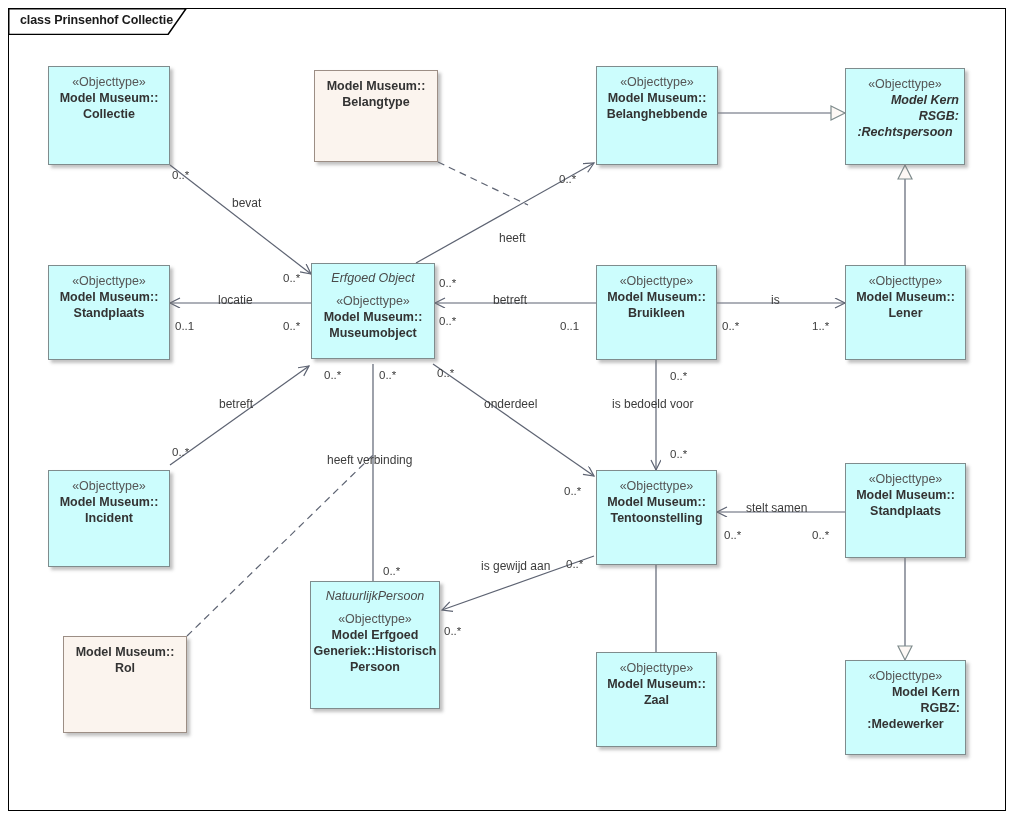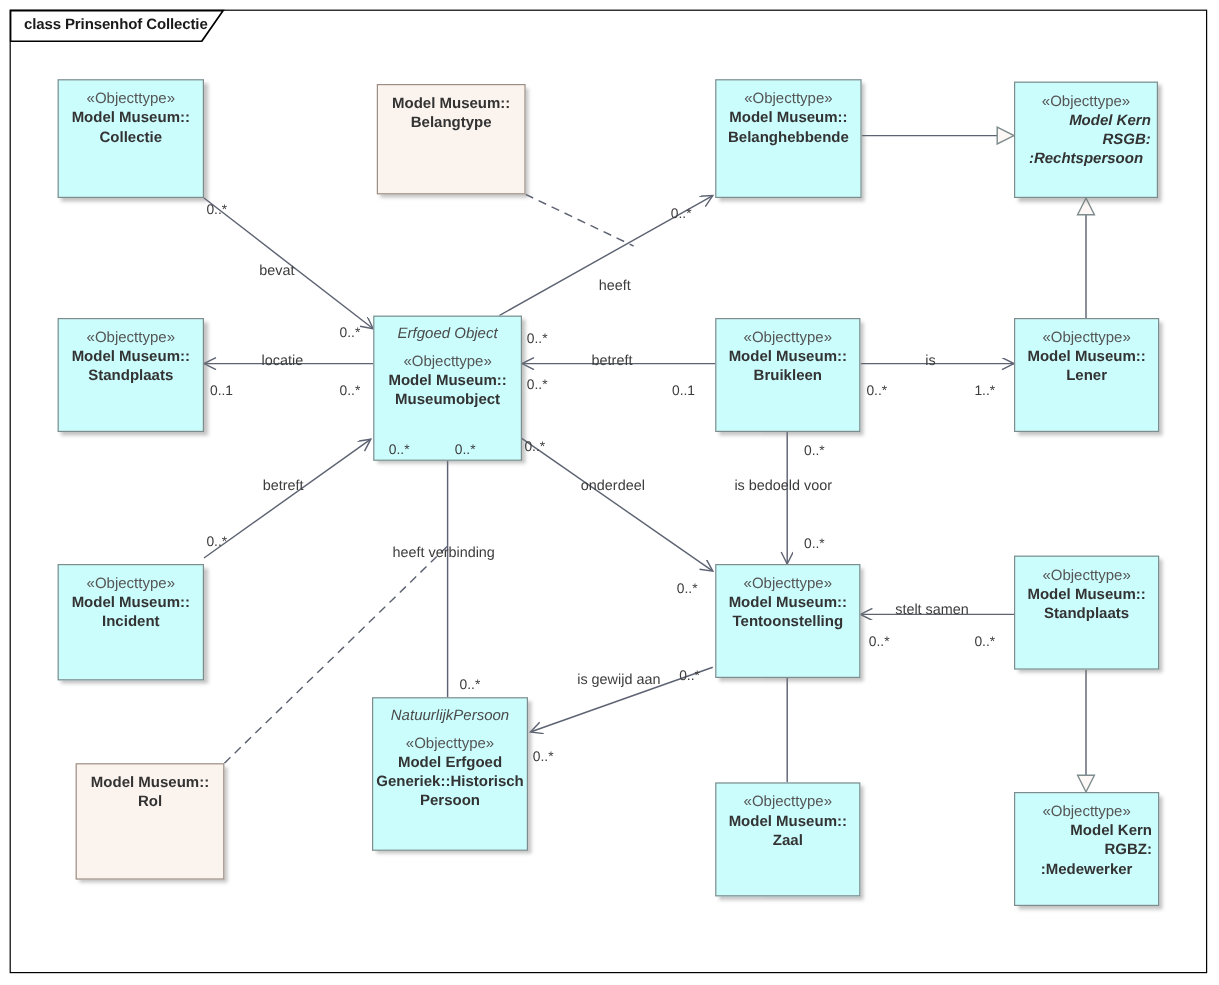--- a/index.html
+++ b/index.html
@@ -222,21 +222,21 @@
     <div class="uml-class cyan" style="left: 845px; top: 68px; width: 120px; height: 97px;">
       <div class="cls-stereo">«Objecttype»</div>
       <div class="cls-name italic">Model Kern RSGB:</div>
       <div class="cls-name italic">:Rechtspersoon</div>
     </div>
     <div class="uml-class cyan" style="left: 48px; top: 265px; width: 122px; height: 95px;">
       <div class="cls-stereo">«Objecttype»</div>
       <div class="cls-name">Model Museum::</div>
       <div class="cls-name">Standplaats</div>
     </div>
-    <div class="uml-class cyan" style="left: 311px; top: 263px; width: 124px; height: 121px;">
+    <div class="uml-class cyan" style="left: 311px; top: 263px; width: 124px; height: 96px;">
       <div class="cls-role">Erfgoed Object</div>
       <div class="cls-stereo">«Objecttype»</div>
       <div class="cls-name">Model Museum::</div>
       <div class="cls-name">Museumobject</div>
     </div>
     <div class="uml-class cyan" style="left: 596px; top: 265px; width: 121px; height: 95px;">
       <div class="cls-stereo">«Objecttype»</div>
       <div class="cls-name">Model Museum::</div>
       <div class="cls-name">Bruikleen</div>
     </div>
@@ -277,21 +277,21 @@
       <div class="cls-name">Zaal</div>
     </div>
     <div class="uml-class cyan" style="left: 845px; top: 660px; width: 121px; height: 95px;">
       <div class="cls-stereo">«Objecttype»</div>
       <div class="cls-name">Model Kern RGBZ:</div>
       <div class="cls-name">:Medewerker</div>
     </div>
   </div>
 
 <div id="labels-layer">
-    <div class="edge-label" style="left: 216px; top: 197px; margin-top: 22px;">bevat</div>
+    <div class="edge-label" style="left: 232px; top: 197px;">bevat</div>
     <div class="edge-label" style="left: 499px; top: 196px; margin-top: 36px;">heeft</div>
     <div class="edge-label" style="left: 218px; top: 294px;">locatie</div>
     <div class="edge-label" style="left: 493px; top: 294px;">betreft</div>
     <div class="edge-label" style="left: 771px; top: 294px;">is</div>
     <div class="edge-label" style="left: 219px; top: 398px;">betreft</div>
     <div class="edge-label" style="left: 484px; top: 398px;">onderdeel</div>
     <div class="edge-label" style="left: 612px; top: 398px;">is bedoeld voor</div>
     <div class="edge-label" style="left: 327px; top: 454px;">heeft verbinding</div>
     <div class="edge-label" style="left: 746px; top: 502px;">stelt samen</div>
     <div class="edge-label" style="left: 481px; top: 560px;">is gewijd aan</div>

